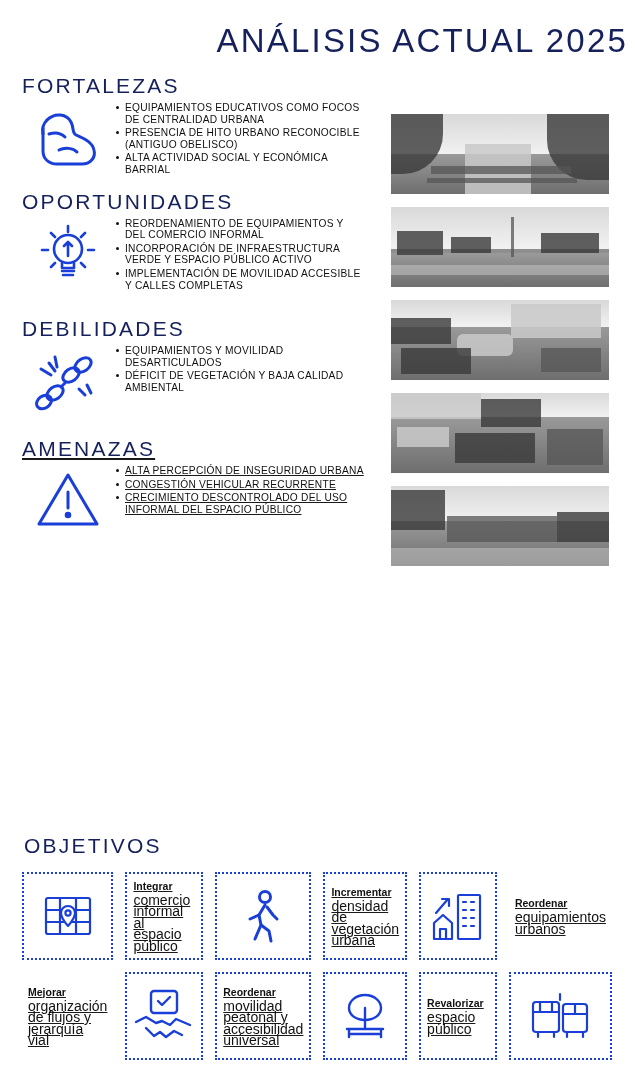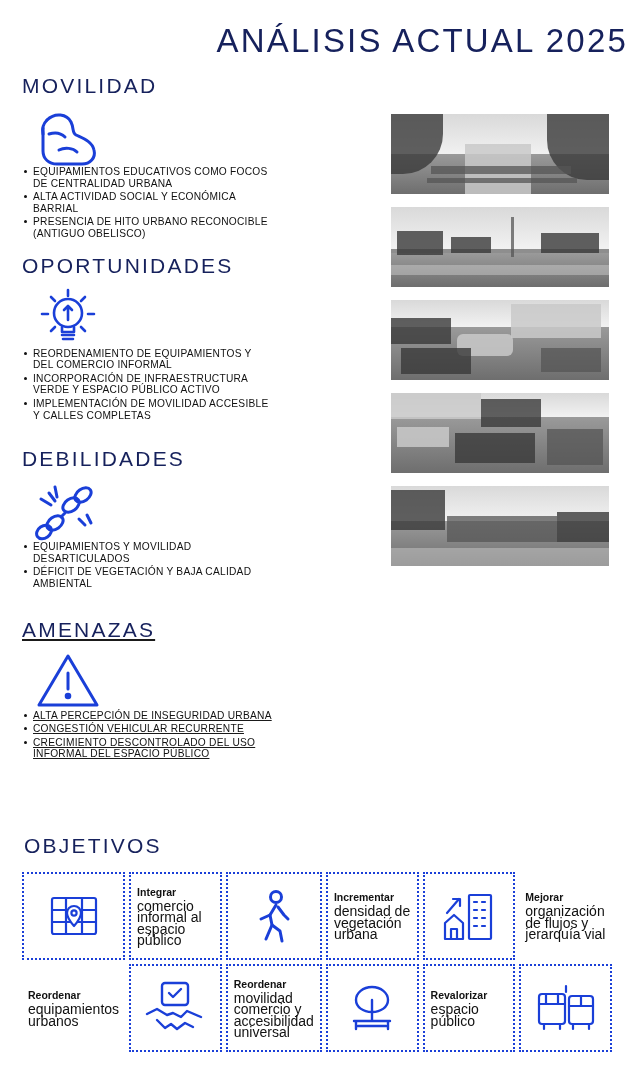--- a/index.html
+++ b/index.html
@@ -46,21 +46,20 @@
   .section-head {
     font-size: 21px;
     letter-spacing: 2.2px;
     color: #16215c;
     font-weight: 400;
     margin: 0 0 4px 0;
   }
   .swot-body {
     display: flex;
     align-items: flex-start;
-    flex-direction: column;
   }
   .icon-col {
     width: 92px;
     min-width: 92px;
     display: flex;
     align-items: flex-start;
     justify-content: center;
     padding-top: 4px;
   }
   .bullets {
@@ -131,22 +130,23 @@
     font-size: 21px;
     letter-spacing: 2.2px;
     color: #16215c;
     font-weight: 400;
     margin: 0 0 14px 2px;
   }
   .obj-grid {
     display: grid;
     grid-template-columns: repeat(6, 1fr);
     grid-auto-rows: 88px;
-    gap: 4px;
+    gap: 12px;
     width: 590px;
+    text-decoration: underline;
   }
   .obj-cell {
     border: 2px dotted #1a3fd8;
     box-sizing: border-box;
     padding: 5px 6px;
     display: flex;
     flex-direction: column;
     justify-content: center;
   }
   .obj-cell.icon-cell {
@@ -182,34 +182,34 @@
 </head>
 <body>
 
 <div class="page">
 
   <h1 class="main-title">ANÁLISIS ACTUAL 2025</h1>
 
   <div class="swot">
 
     <div class="swot-block">
-      <div class="section-head">MOVILIDAD</div>
+      <div class="section-head">FORTALEZAS</div>
       <div class="swot-body">
         <div class="icon-col ico">
           <svg width="62" height="60" viewBox="0 0 62 60" fill="none" stroke="#1a3fd8" stroke-width="3" stroke-linecap="round" stroke-linejoin="round">
             <path d="M10 14c8-8 20-6 24 2 3 6 1 11 5 13 6 3 16 6 18 15 2 8-4 14-12 14H20c-8 0-14-5-14-13V22"></path>
             <path d="M12 28c6-2 12-1 16 3"></path>
             <path d="M22 44c6-3 14-2 18 2"></path>
             <path d="M10 14c-4 4-5 9-4 14"></path>
           </svg>
         </div>
         <ul class="bullets">
           <li>EQUIPAMIENTOS EDUCATIVOS COMO FOCOS DE CENTRALIDAD URBANA</li>
+          <li>PRESENCIA DE HITO URBANO RECONOCIBLE (ANTIGUO OBELISCO)</li>
           <li>ALTA ACTIVIDAD SOCIAL Y ECONÓMICA BARRIAL</li>
-          <li>PRESENCIA DE HITO URBANO RECONOCIBLE (ANTIGUO OBELISCO)</li>
         </ul>
       </div>
     </div>
 
     <div class="swot-block" style="margin-top:12px;">
       <div class="section-head">OPORTUNIDADES</div>
       <div class="swot-body">
         <div class="icon-col ico">
           <svg width="60" height="62" viewBox="0 0 60 62" fill="none" stroke="#1a3fd8" stroke-width="2.6" stroke-linecap="round" stroke-linejoin="round">
             <circle cx="30" cy="27" r="14"></circle>
@@ -346,39 +346,39 @@
       <div class="obj-cell icon-cell ico">
         <svg width="56" height="54" viewBox="0 0 56 54" fill="none" stroke="#1a3fd8" stroke-width="2.2" stroke-linecap="round" stroke-linejoin="round">
           <path d="M6 24l12-14M12 10h7v7"></path>
           <rect x="28" y="6" width="22" height="44" rx="1"></rect>
           <path d="M33 13h3M41 13h3M33 21h3M41 21h3M33 29h3M41 29h3M33 37h3M41 37h3"></path>
           <path d="M4 50h18V34l-9-8-9 8z"></path>
           <rect x="10" y="40" width="6" height="10"></rect>
         </svg>
       </div>
       <div class="obj-cell nobox">
+        <div class="obj-word">Reordenar</div>
+        <div class="obj-text">equipamientos urbanos</div>
+      </div>
+
+      <div class="obj-cell nobox">
         <div class="obj-word">Mejorar</div>
         <div class="obj-text">organización de flujos y jerarquía vial</div>
-      </div>
-
-      <div class="obj-cell nobox">
-        <div class="obj-word">Reordenar</div>
-        <div class="obj-text">equipamientos urbanos</div>
       </div>
       <div class="obj-cell icon-cell ico">
         <svg width="60" height="56" viewBox="0 0 60 56" fill="none" stroke="#1a3fd8" stroke-width="2.4" stroke-linecap="round" stroke-linejoin="round">
           <rect x="17" y="3" width="26" height="22" rx="3"></rect>
           <path d="M24 13l4 4 8-8"></path>
           <path d="M2 34l10-5 10 6 6-2 8 4 6-6 14 6"></path>
           <path d="M12 40l8 8 6-4 6 5 8-6 8 4"></path>
         </svg>
       </div>
       <div class="obj-cell">
         <div class="obj-word">Reordenar</div>
-        <div class="obj-text">movilidad comercio y accesibilidad universal</div>
+        <div class="obj-text">movilidad peatonal y accesibilidad universal</div>
       </div>
       <div class="obj-cell icon-cell ico">
         <svg width="56" height="54" viewBox="0 0 56 54" fill="none" stroke="#1a3fd8" stroke-width="2.4" stroke-linecap="round" stroke-linejoin="round">
           <path d="M28 6c9 0 16 6 16 13 0 7-7 12-16 12s-16-5-16-12C12 12 19 6 28 6z"></path>
           <path d="M28 19v20"></path>
           <path d="M10 40h36M12 40v8M44 40v8M14 45h28"></path>
         </svg>
       </div>
       <div class="obj-cell">
         <div class="obj-word">Revalorizar</div>

